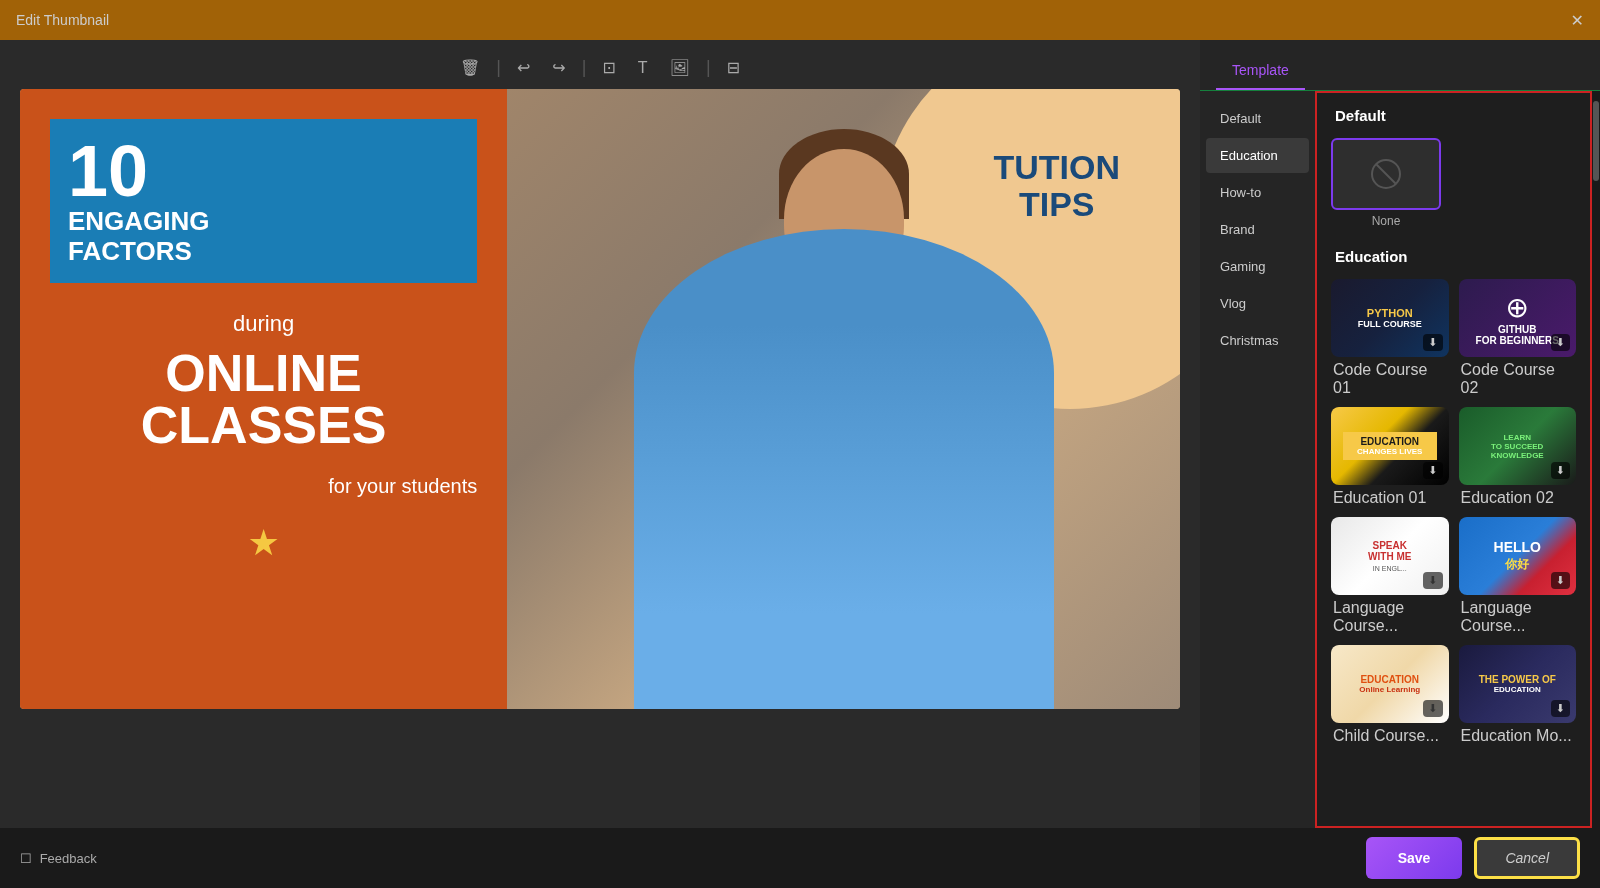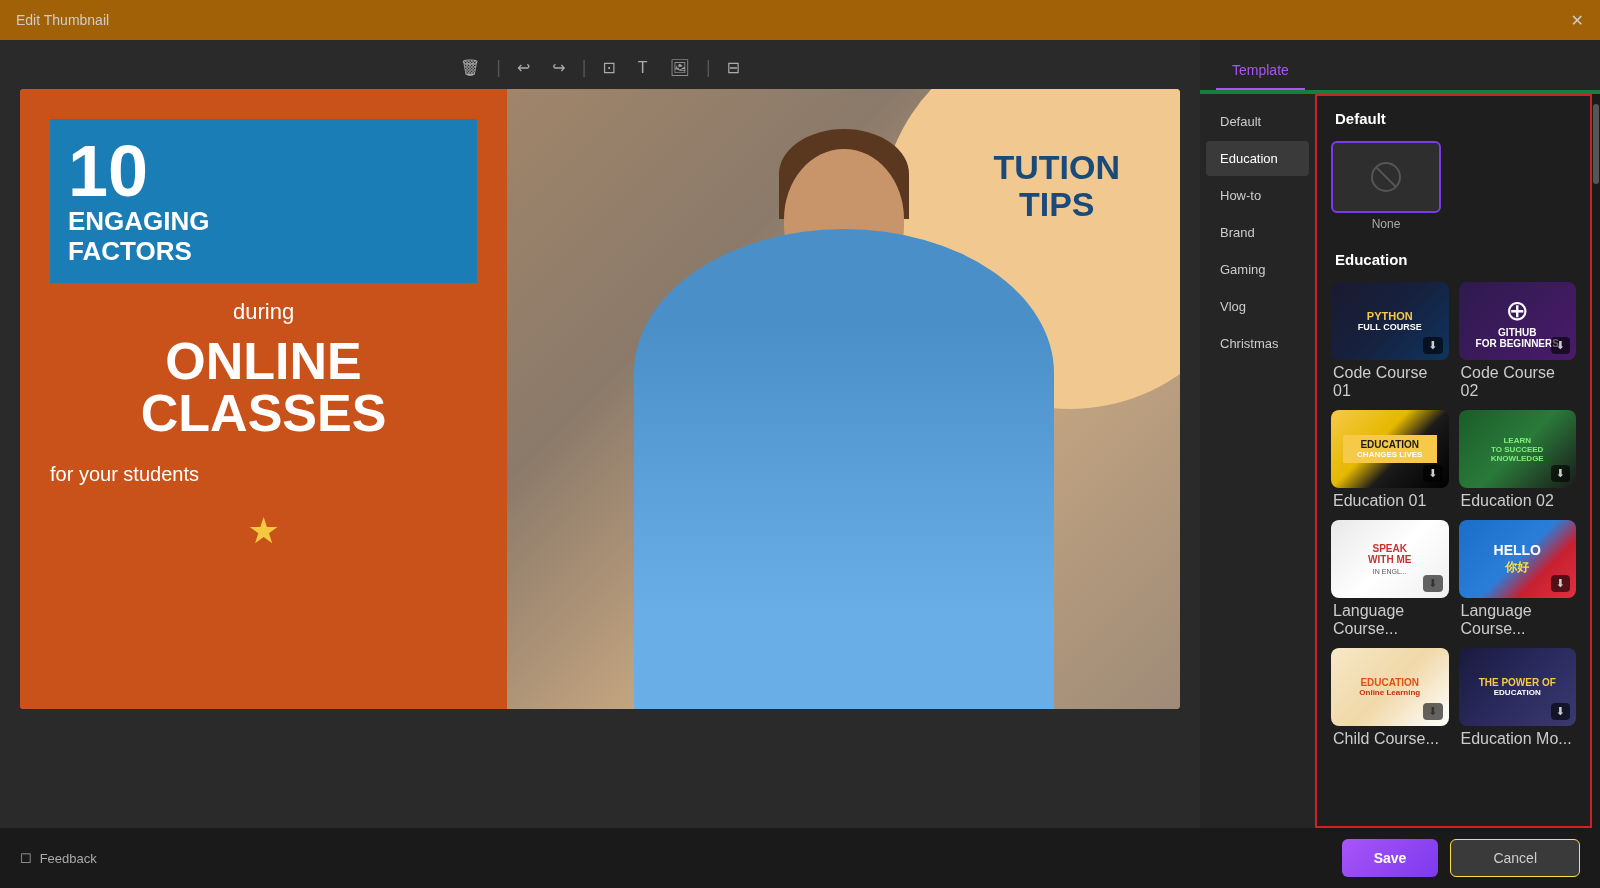--- a/index.html
+++ b/index.html
@@ -104,21 +104,21 @@
       display: flex;
       flex-direction: column;
       justify-content: flex-start;
       position: relative;
       z-index: 2;
     }
 
     .blue-box {
       background: #1a7db5;
       padding: 16px 18px;
-      margin-bottom: 16px;
+      margin-bottom: 28px;
     }
     .blue-box-number {
       font-size: 72px;
       font-weight: 900;
       color: #fff;
       line-height: 1;
     }
     .blue-box-text {
       font-size: 26px;
       font-weight: 800;
@@ -137,21 +137,21 @@
       font-size: 52px;
       font-weight: 900;
       text-transform: uppercase;
       text-align: center;
       line-height: 1;
       margin-bottom: 24px;
     }
     .students-text {
       color: #fff;
       font-size: 20px;
-      text-align: left;
+      text-align: right;
       margin-bottom: 24px;
     }
     .star-icon {
       text-align: center;
       font-size: 36px;
       color: #f5c842;
     }
 
     
     .right-photo {
@@ -263,39 +263,40 @@
       border: none;
       border-radius: 6px;
       padding: 10px 32px;
       font-size: 14px;
       font-weight: 600;
       cursor: pointer;
     }
     .cancel-btn {
       background: #3a3a3a;
       color: #ccc;
-      border: 1px solid #fde047;
+      border: 3px solid #fde047;
       border-radius: 6px;
-      padding: 10px 42px;
+      padding: 10px 28px;
       font-size: 14px;
       cursor: pointer;
+      font-style: italic;
     }
 
     
     .right-panel {
       width: 400px;
       background: #252525;
       display: flex;
       flex-direction: column;
       flex-shrink: 0;
     }
 
     .right-panel-header {
       padding: 14px 16px 0 16px;
-      border-bottom: 4px solid #15803d;
+      border-bottom: 1px solid #15803d;
     }
 
     .tab-bar {
       display: flex;
     }
     .tab-item {
       padding: 8px 16px 10px 16px;
       cursor: pointer;
       font-size: 14px;
       color: #aaa;

